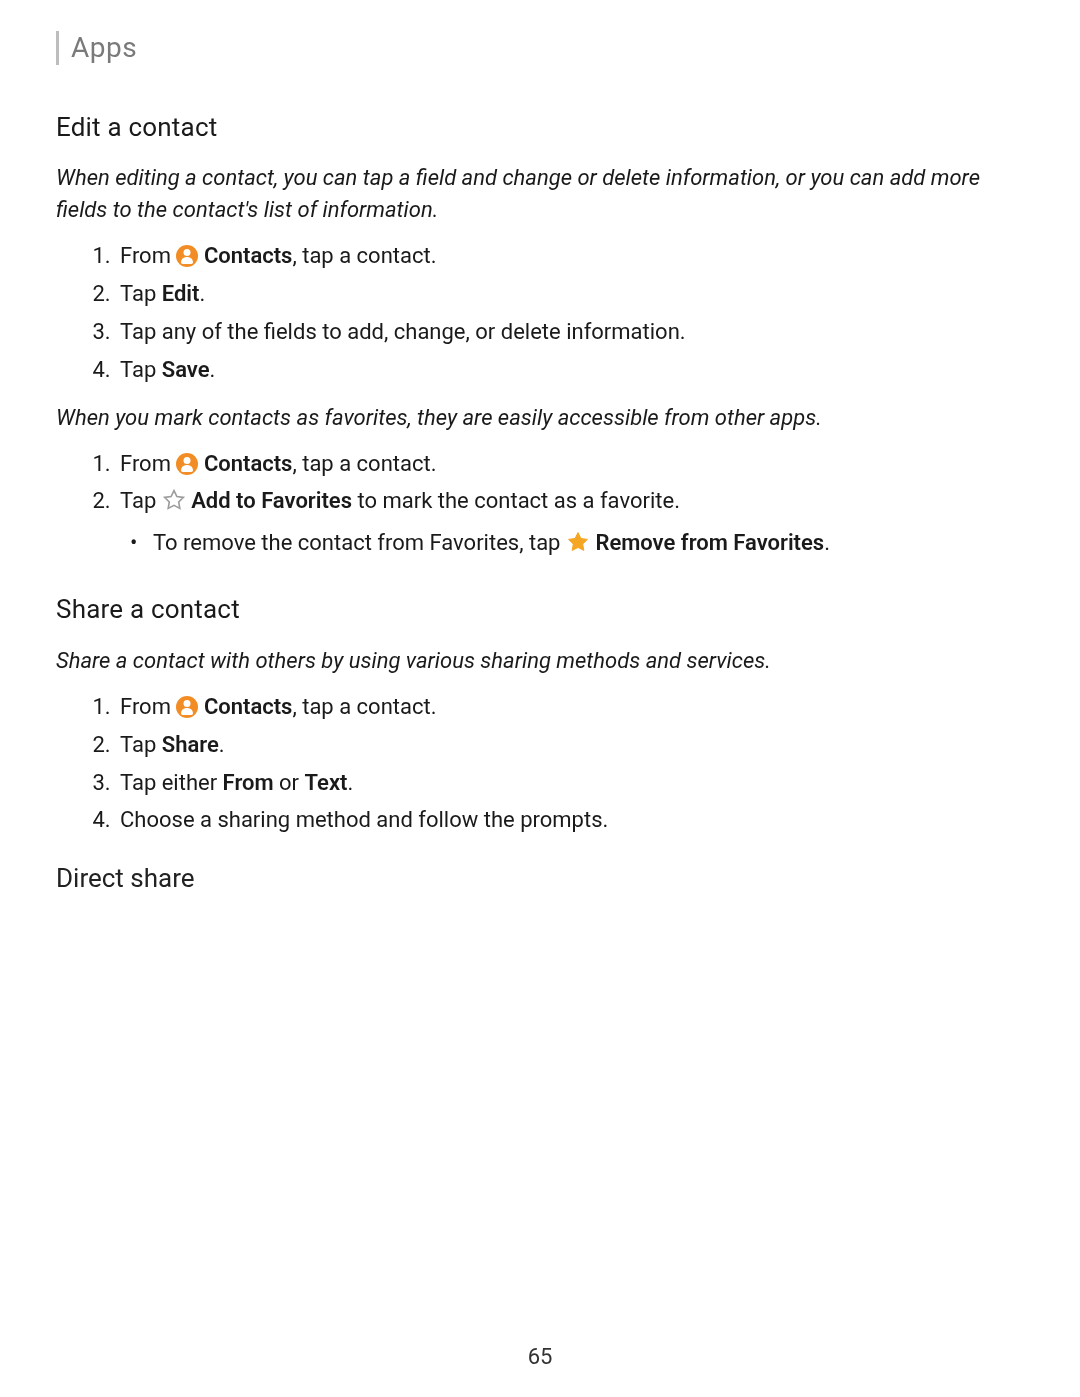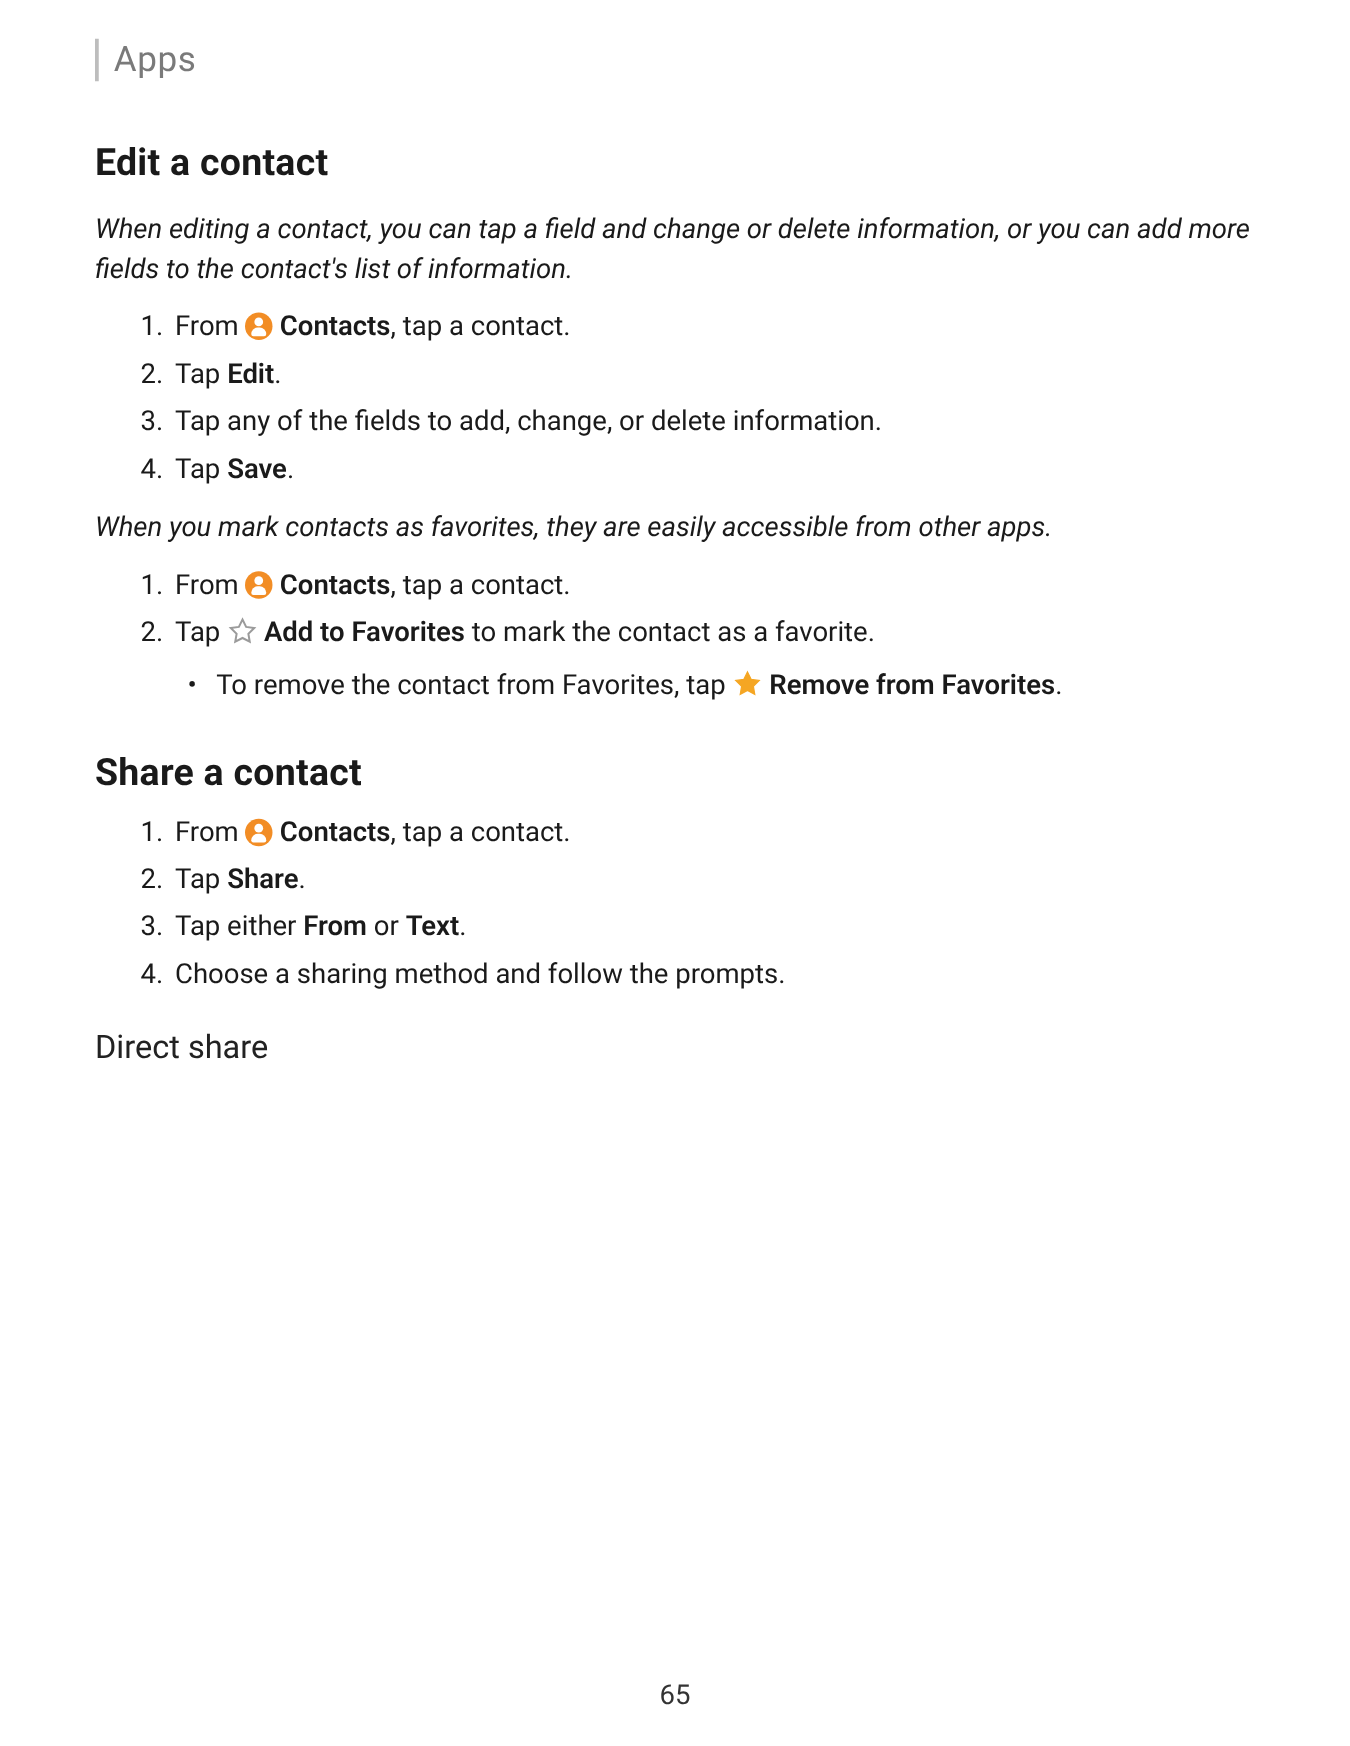--- a/index.html
+++ b/index.html
@@ -13,21 +13,21 @@
   body {
     font-family: -apple-system, "Segoe UI", Roboto, Helvetica, Arial, sans-serif;
     color: var(--text);
     font-size: 22px;
     line-height: 1.45;
   }
   .page {
     box-sizing: border-box;
     width: 1080px;
     min-height: 1397px;
-    padding: 28px 52px 40px 76px;
+    padding: 28px 52px 40px 56px;
     position: relative;
   }
 
   .bc-wrap {
     display: flex;
     align-items: center;
     gap: 12px;
     margin-bottom: 40px;
   }
   .bc-bar {
@@ -35,22 +35,22 @@
     height: 34px;
     background: #bdbdbd;
   }
   .bc-text {
     font-size: 28px;
     color: #7a7a7a;
     letter-spacing: 0.5px;
   }
 
   h2.section {
-    font-size: 30px;
-    font-weight: 700;
+    font-size: 26px;
+    font-weight: 400;
     margin: 28px 0 10px 0;
     letter-spacing: 0.2px;
   }
   h3.subsection {
     font-size: 26px;
     font-weight: 400;
     margin: 24px 0 8px 0;
     color: #222;
   }
   p.intro { margin: 16px 0 14px 0; font-style: italic; }
@@ -208,20 +208,21 @@
                 <path d="M12 2.6 14.9 8.5 21.4 9.4 16.7 14 17.8 20.4 12 17.4 6.2 20.4 7.3 14 2.6 9.4 9.1 8.5Z"></path>
               </svg>
           </span>
           <span class="bold">Remove from Favorites</span><span>.</span>
         </li>
       </ul>
     </li>
   </ol>
 
   <h2 class="section">Share a contact</h2>
+  <p class="intro">Share a contact with others by using various sharing methods and services.</p>
   <ol class="steps">
     <li>
       <span>From </span>
       <span class="icon icon-contacts"></span>
       <span class="bold">Contacts</span><span>, tap a contact.</span>
     </li>
     <li>
       <span>Tap </span><span class="bold">Share</span><span>.</span>
     </li>
     <li>

